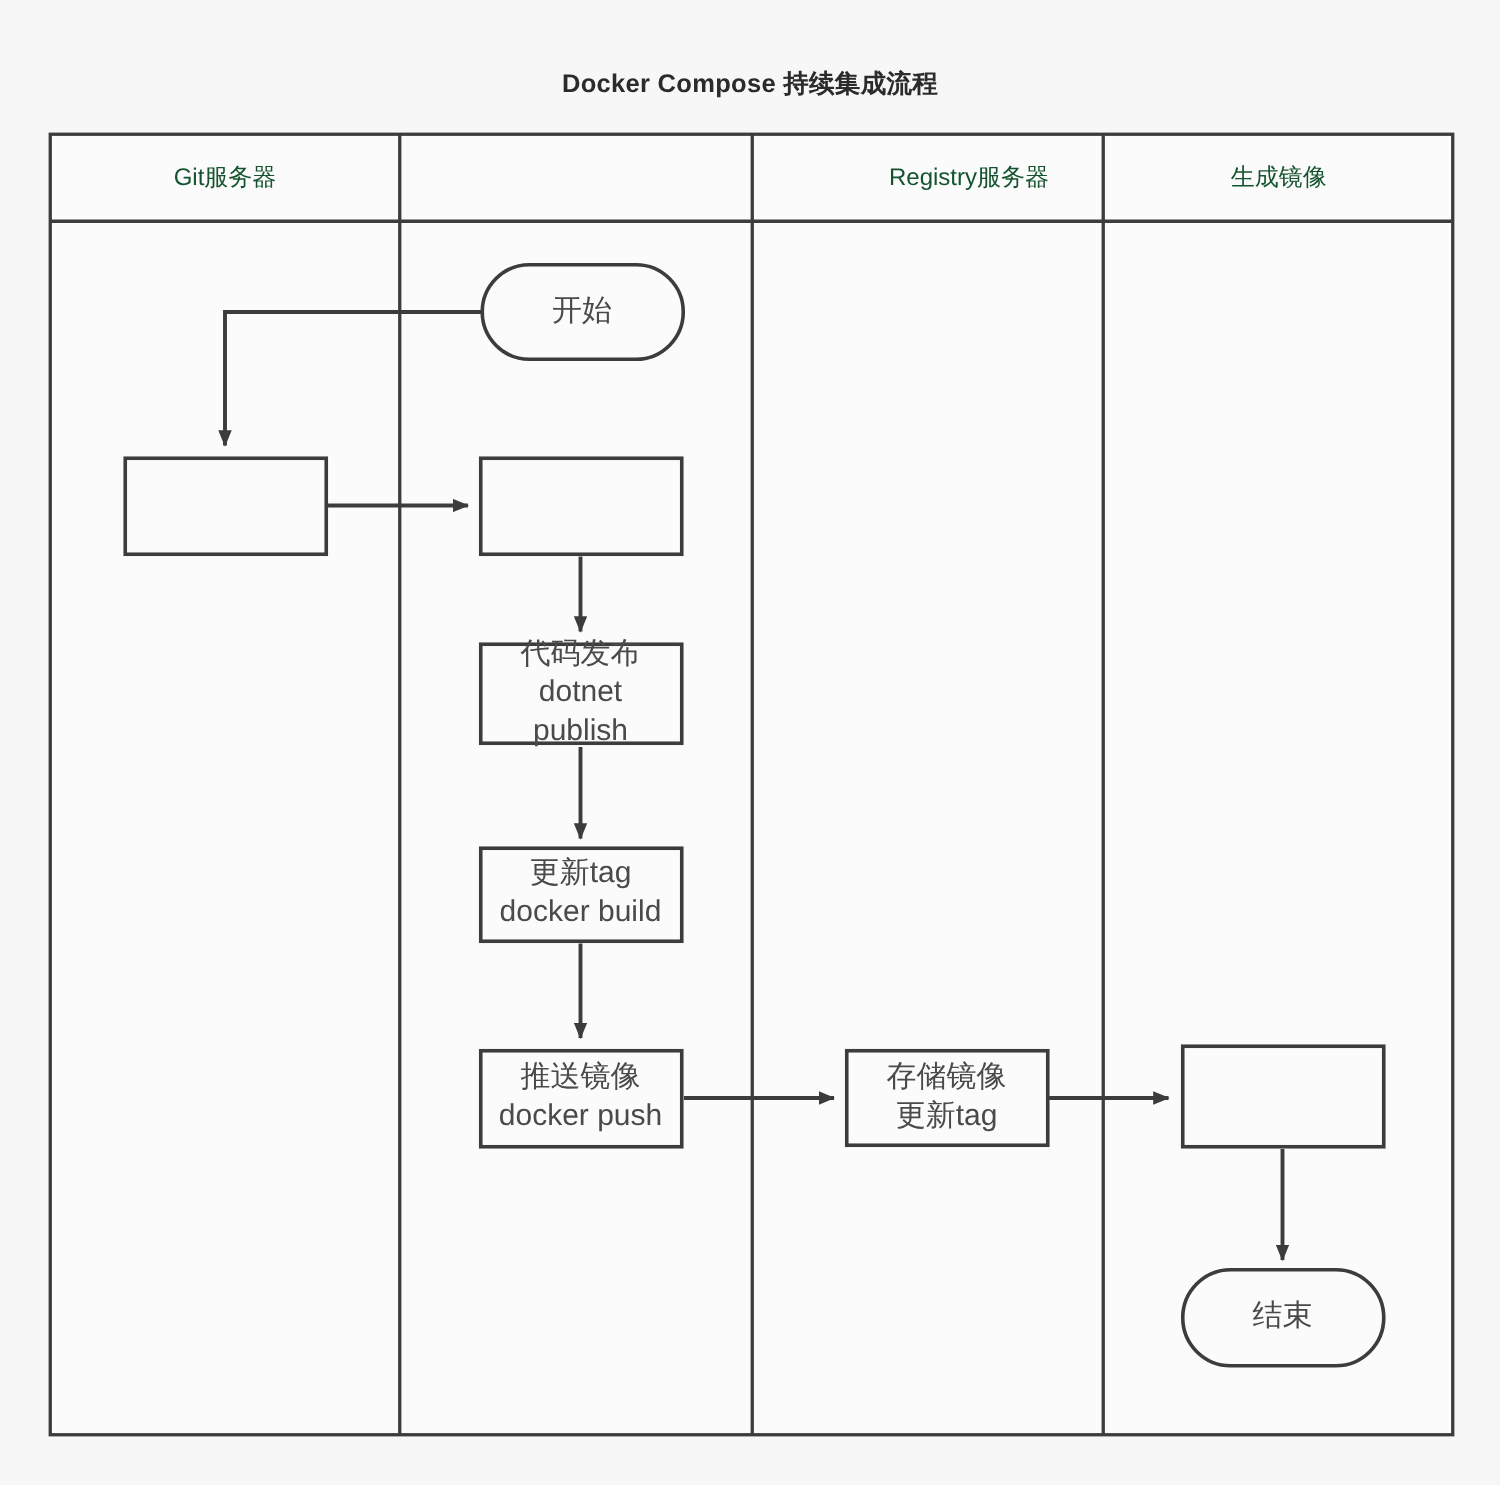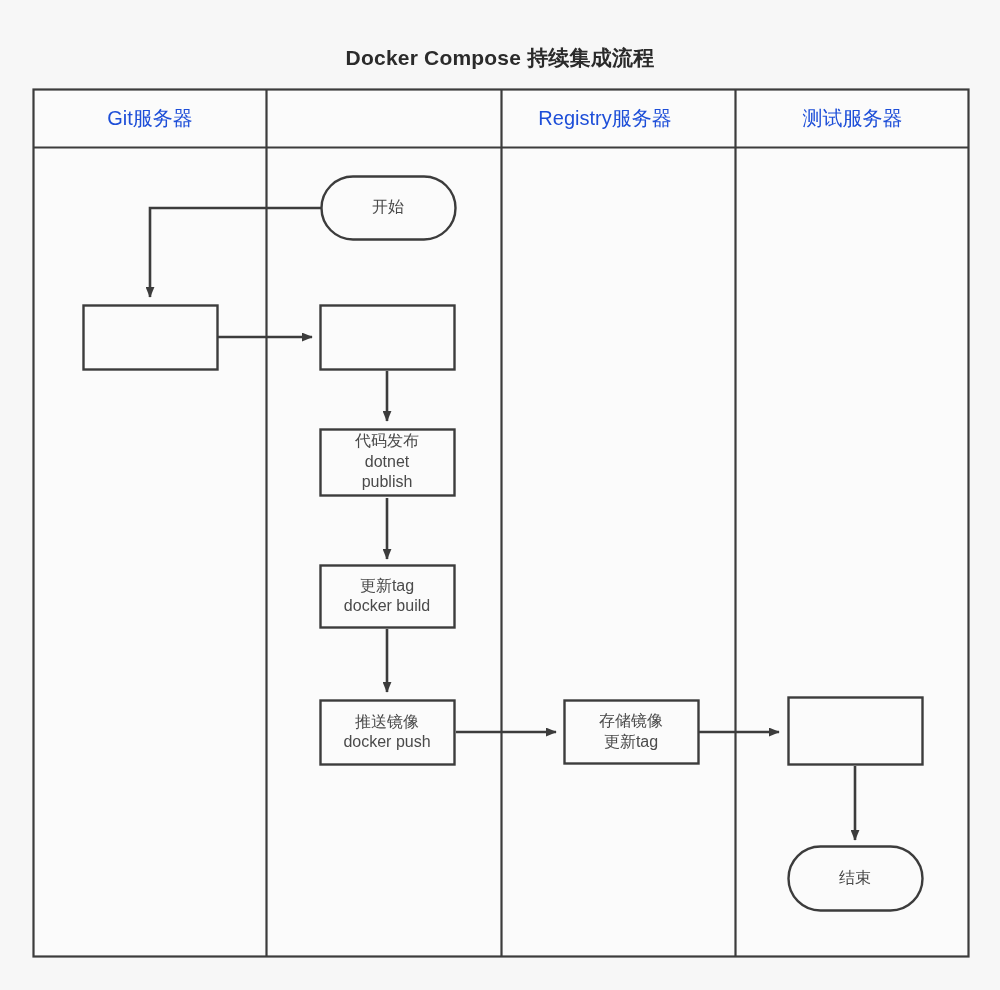--- a/index.html
+++ b/index.html
@@ -20,49 +20,49 @@
     position: relative;
     width: 1000px;
     height: 990px;
   }
   #chart-title {
     position: absolute;
     left: 0;
     top: 44px;
     width: 1000px;
     text-align: center;
-    font-size: 21px;
+    font-size: 17px;
     font-weight: bold;
     color: #2b2b2b;
     letter-spacing: 0.2px;
   }
   #diagram-svg {
     position: absolute;
     left: 0;
     top: 0;
   }
   .node-label {
     position: absolute;
     display: flex;
     align-items: center;
     justify-content: center;
     text-align: center;
     color: #4a4a4a;
-    font-size: 16px;
+    font-size: 20px;
     line-height: 1.28;
     pointer-events: none;
     white-space: pre-line;
   }
   .lane-header-label {
     position: absolute;
     display: flex;
     align-items: center;
     justify-content: center;
-    font-size: 20px;
-    color: #1d4ed8;
+    font-size: 16px;
+    color: #14532d;
   }
 </style>
 </head>
 <body>
 
 <div id="stage">
 
   <div id="chart-title">Docker Compose 持续集成流程</div>
 
   <svg id="diagram-svg" width="1000" height="990" viewBox="0 0 1000 990">
@@ -116,22 +116,22 @@
 
       <rect x="564.5" y="700.5" width="134" height="63" fill="#fbfbfb" stroke="#3c3c3c" stroke-width="2.4"></rect>
 
       <rect x="788.5" y="697.5" width="134" height="67" fill="#fbfbfb" stroke="#3c3c3c" stroke-width="2.4"></rect>
 
       <rect x="788.5" y="846.5" width="134" height="64" rx="32" ry="32" fill="#fbfbfb" stroke="#3c3c3c" stroke-width="2.4"></rect>
     </g>
   </svg>
 
   <div class="lane-header-label" style="left:33px;  top:89px;  width:234px; height:58px;">Git服务器</div>
-  <div class="lane-header-label" style="left:488px; top:89px;  width:234px; height:58px;">Registry服务器</div>
-  <div class="lane-header-label" style="left:736px; top:89px;  width:233px; height:58px;">测试服务器</div>
+  <div class="lane-header-label" style="left:529px; top:89px;  width:234px; height:58px;">Registry服务器</div>
+  <div class="lane-header-label" style="left:736px; top:89px;  width:233px; height:58px;">生成镜像</div>
 
   <div class="node-label" style="left:321px; top:176px; width:134px; height:63px;">开始</div>
 
 
 
   <div class="node-label" style="left:320px; top:429px; width:134px; height:66px;">代码发布
 dotnet
 publish</div>
 
   <div class="node-label" style="left:320px; top:565px; width:134px; height:62px;">更新tag

